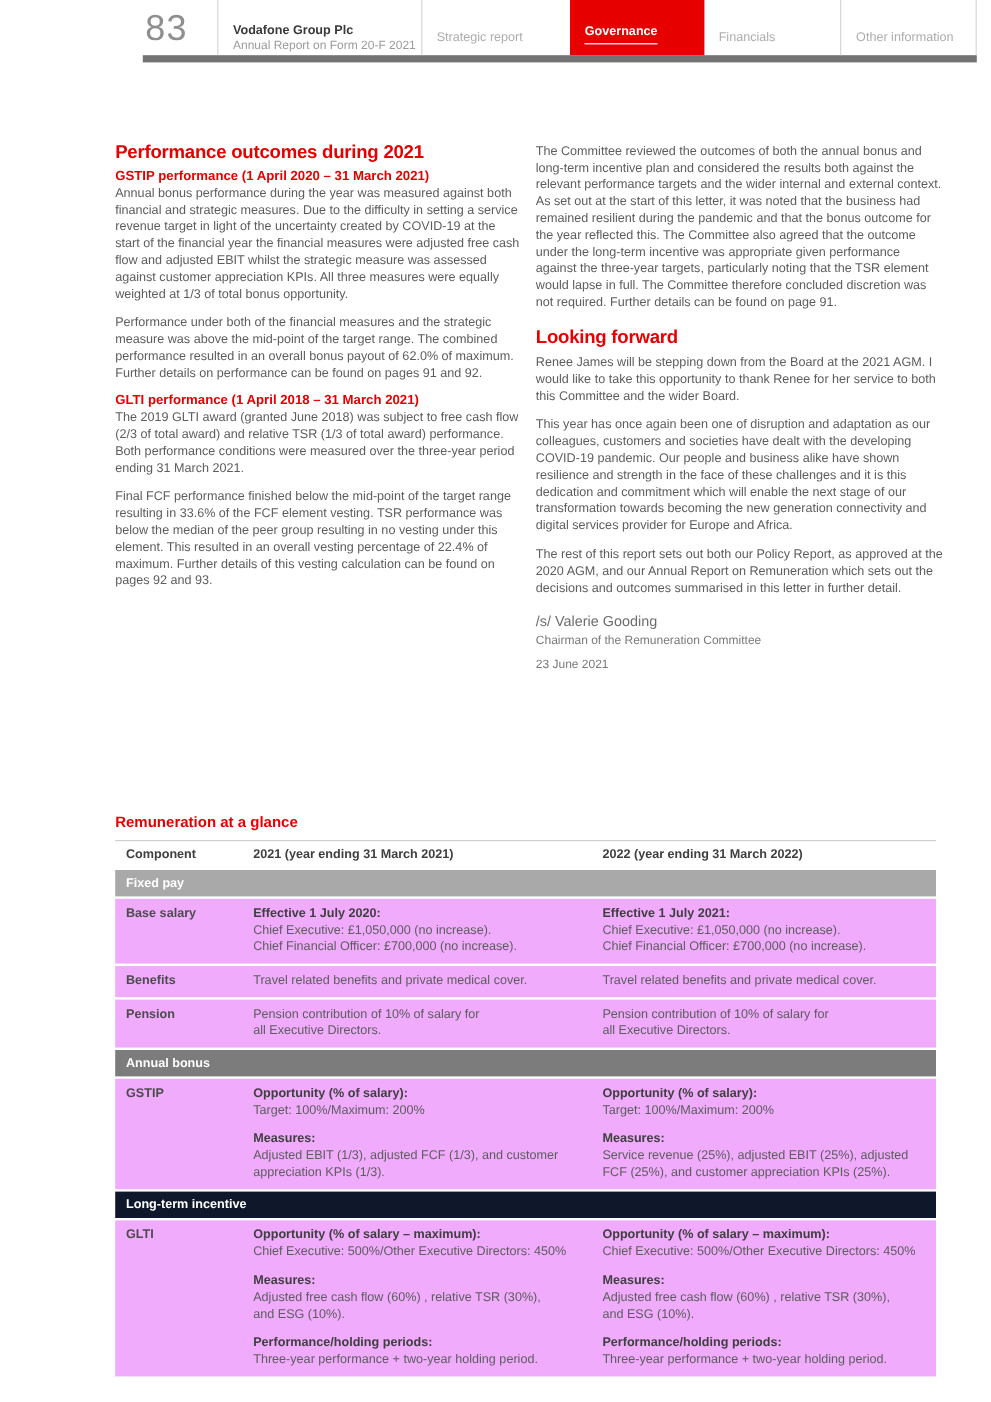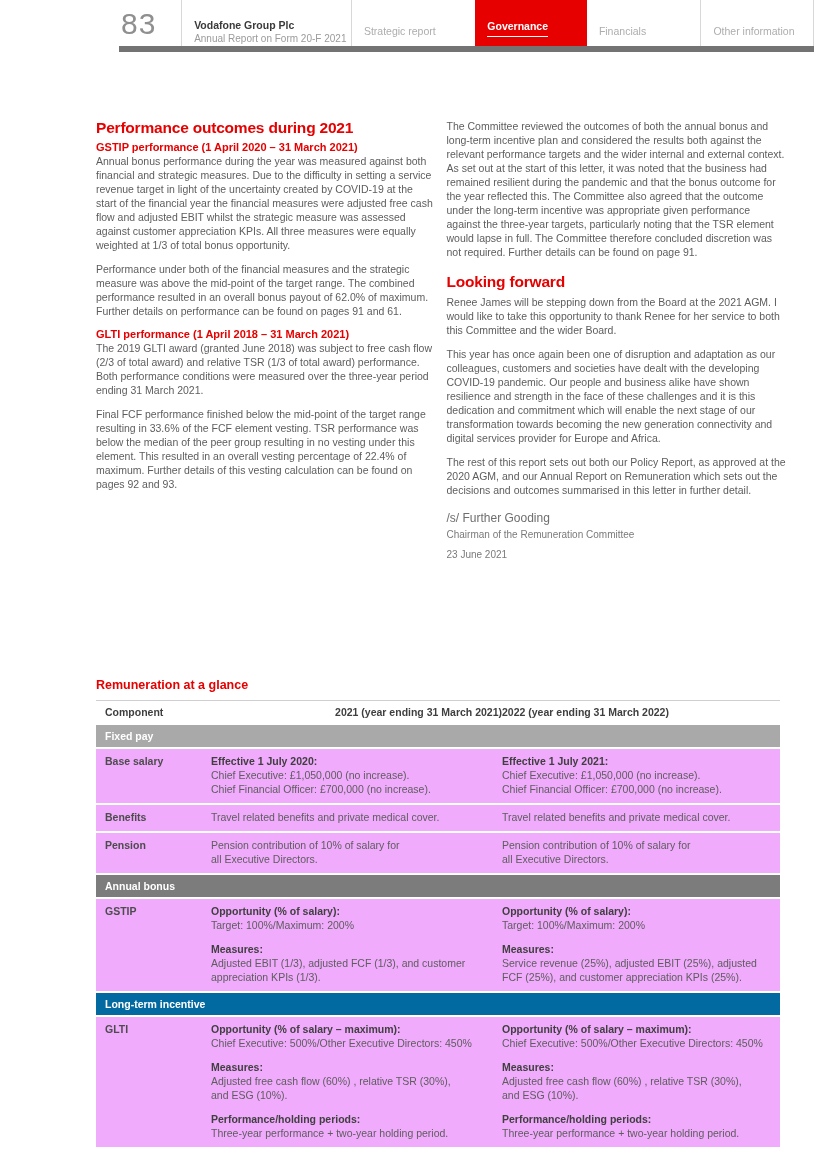--- a/index.html
+++ b/index.html
@@ -79,31 +79,31 @@
   }
   .glance-title {
     color: #e60000; font-size: 12.5px; font-weight: bold; margin: 0 0 8px 0;
   }
   .g-head {
     display: flex; border-top: 1px solid #cfcfcf;
     padding: 5px 0 7px 0;
     font-size: 10.5px; font-weight: bold; color: #3f3f3f;
   }
   .g-head .c0 { width: 115px; padding-left: 9px; }
-  .g-head .c1 { width: 291px; text-align: right; }
+  .g-head .c1 { width: 291px; }
   .g-head .c2 { width: 278px; }
 
   .g-band {
     height: 22px; line-height: 22px; padding-left: 9px;
     color: #fff; font-size: 10.5px; font-weight: bold;
     margin-bottom: 2px;
   }
   .g-band.gray     { background: #a9a9a9; }
   .g-band.darkgray { background: #7c7c7c; }
-  .g-band.red      { background: #0369a1; }
+  .g-band.red      { background: #0f172a; }
 
   .g-row {
     display: flex; background: #f0abfc;
     padding: 5px 0 7px 0; margin-bottom: 2px;
   }
   .g-label {
     width: 115px; padding-left: 9px;
     font-size: 10.5px; font-weight: bold; color: #4c4c4c; line-height: 14px;
   }
   .g-cell { width: 291px; font-size: 10.5px; color: #5d5d5d; line-height: 14px; }
@@ -135,32 +135,32 @@
     <div class="h-tab t3">
       <span class="tab-label">Other information</span>
     </div>
   </div>
 
   <div class="columns">
     <div class="col">
       <div class="section-title">Performance outcomes during 2021</div>
       <div class="sub-heading">GSTIP performance (1 April 2020 – 31 March 2021)</div>
       <p class="body-p">Annual bonus performance during the year was measured against both financial and strategic measures. Due to the difficulty in setting a service revenue target in light of the uncertainty created by COVID-19 at the start of the financial year the financial measures were adjusted free cash flow and adjusted EBIT whilst the strategic measure was assessed against customer appreciation KPIs. All three measures were equally weighted at 1/3 of total bonus opportunity.</p>
-      <p class="body-p">Performance under both of the financial measures and the strategic measure was above the mid-point of the target range. The combined performance resulted in an overall bonus payout of 62.0% of maximum. Further details on performance can be found on pages 91 and 61.</p>
+      <p class="body-p">Performance under both of the financial measures and the strategic measure was above the mid-point of the target range. The combined performance resulted in an overall bonus payout of 62.0% of maximum. Further details on performance can be found on pages 91 and 92.</p>
       <div class="sub-heading">GLTI performance (1 April 2018 – 31 March 2021)</div>
       <p class="body-p">The 2019 GLTI award (granted June 2018) was subject to free cash flow (2/3 of total award) and relative TSR (1/3 of total award) performance. Both performance conditions were measured over the three-year period ending 31 March 2021.</p>
       <p class="body-p">Final FCF performance finished below the mid-point of the target range resulting in 33.6% of the FCF element vesting. TSR performance was below the median of the peer group resulting in no vesting under this element. This resulted in an overall vesting percentage of 22.4% of maximum. Further details of this vesting calculation can be found on pages 92 and 93.</p>
     </div>
     <div class="col">
       <p class="body-p">The Committee reviewed the outcomes of both the annual bonus and long-term incentive plan and considered the results both against the relevant performance targets and the wider internal and external context. As set out at the start of this letter, it was noted that the business had remained resilient during the pandemic and that the bonus outcome for the year reflected this. The Committee also agreed that the outcome under the long-term incentive was appropriate given performance against the three-year targets, particularly noting that the TSR element would lapse in full. The Committee therefore concluded discretion was not required. Further details can be found on page 91.</p>
       <div class="section-title lf-title">Looking forward</div>
       <p class="body-p">Renee James will be stepping down from the Board at the 2021 AGM. I would like to take this opportunity to thank Renee for her service to both this Committee and the wider Board.</p>
       <p class="body-p">This year has once again been one of disruption and adaptation as our colleagues, customers and societies have dealt with the developing COVID-19 pandemic. Our people and business alike have shown resilience and strength in the face of these challenges and it is this dedication and commitment which will enable the next stage of our transformation towards becoming the new generation connectivity and digital services provider for Europe and Africa.</p>
       <p class="body-p">The rest of this report sets out both our Policy Report, as approved at the 2020 AGM, and our Annual Report on Remuneration which sets out the decisions and outcomes summarised in this letter in further detail.</p>
-      <div class="sig-script">/s/ Further Gooding</div>
+      <div class="sig-script">/s/ Valerie Gooding</div>
       <div class="sig-role">Chairman of the Remuneration Committee</div>
       <div class="sig-date">23 June 2021</div>
     </div>
   </div>
 
   <div class="glance">
     <div class="glance-title">Remuneration at a glance</div>
     <div class="g-head">
       <div class="c0">Component</div>
       <div class="c1">2021 (year ending 31 March 2021)</div>

